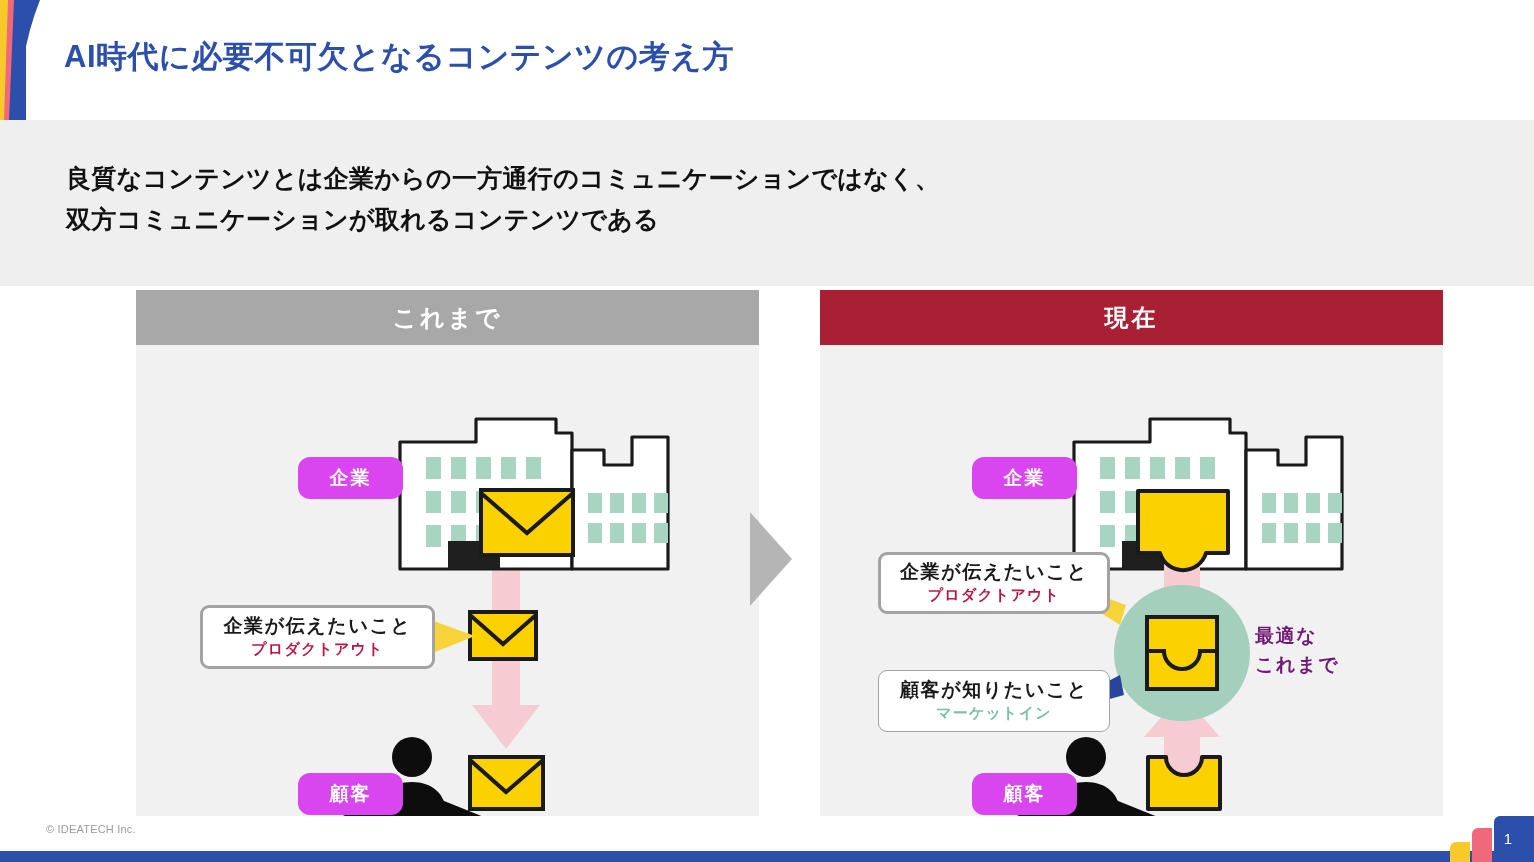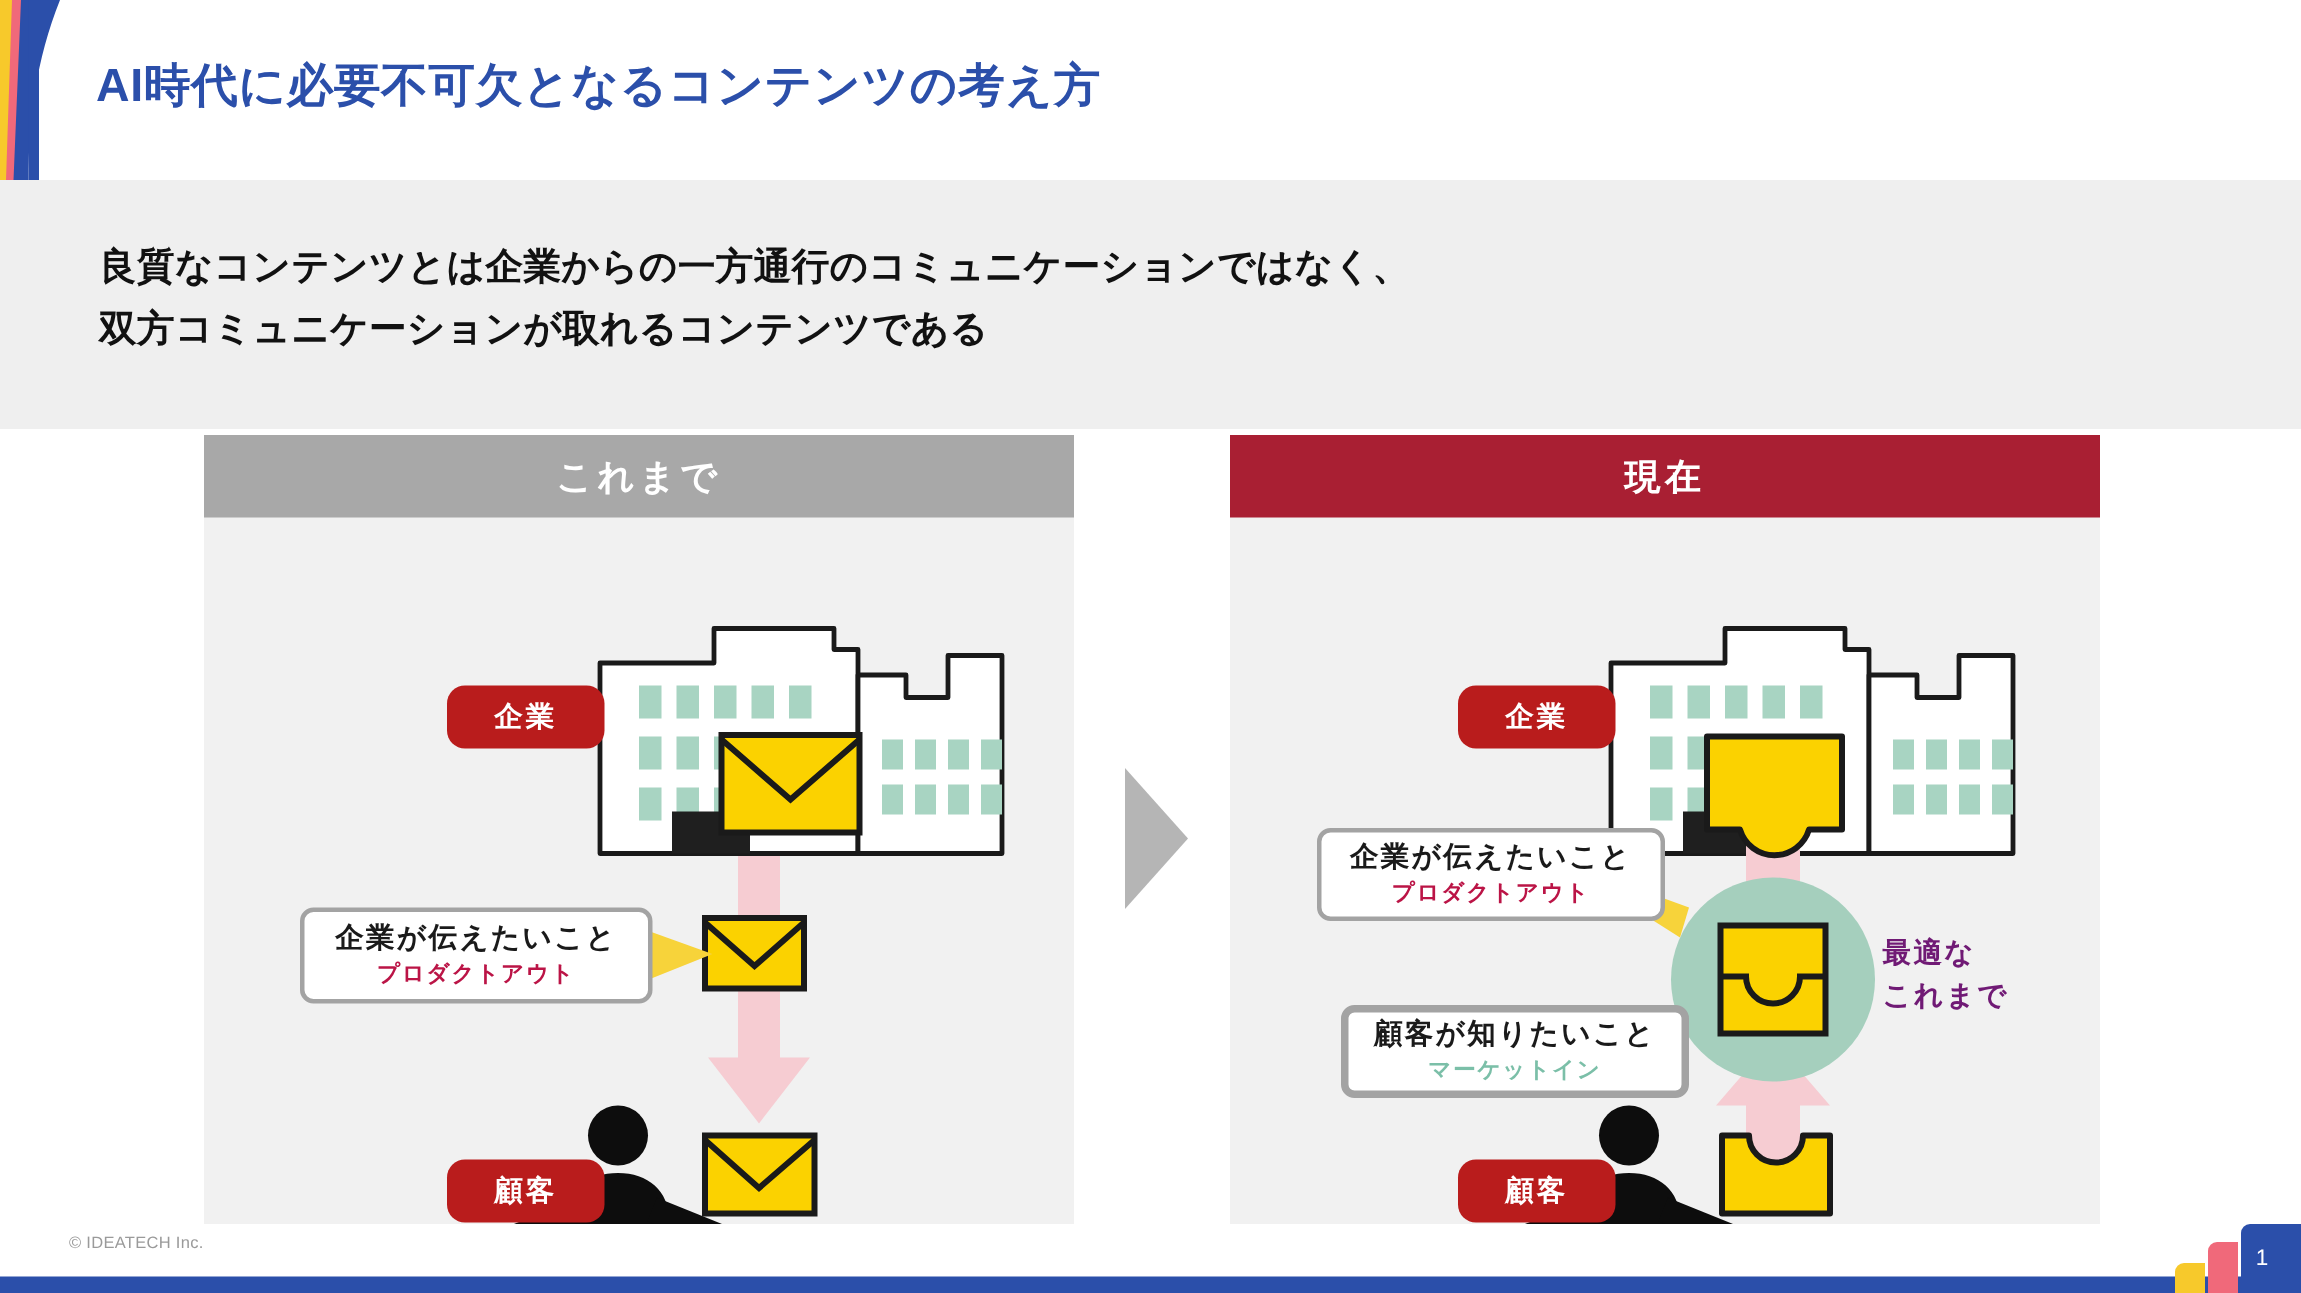--- a/index.html
+++ b/index.html
@@ -28,21 +28,21 @@
     position:absolute;left:0;top:120px;width:1534px;height:166px;
     background:#efefef;
   }
   .lead-text{
     position:absolute;left:66px;top:158px;
     font-size:25px;font-weight:bold;line-height:1.62;color:#111;
     letter-spacing:.3px;
   }
 
   
-  .panel{position:absolute;top:290px;width:580px;height:526px;background:#f1f1f1;}
+  .panel{position:absolute;top:290px;width:580px;height:526px;background:#f1f1f1;padding-left:43px;}
   .panel.left{left:136px;}
   .panel.right{left:820px;}
   .panel-head{
     position:absolute;left:0;top:0;width:100%;height:55px;
     display:flex;align-items:center;justify-content:center;
     color:#fff;font-size:24px;font-weight:bold;letter-spacing:3px;
   }
   .panel.left .panel-head{background:#a8a8a8;}
   .panel.right .panel-head{background:#a91f33;}
   .panel-body{position:absolute;left:0;top:55px;width:100%;height:471px;}
@@ -54,35 +54,35 @@
     border-bottom:47px solid transparent;
     border-left:42px solid #b5b5b5;
   }
 
   
   .art{position:absolute;left:0;top:0;width:580px;height:471px;}
 
   
   .pill{
     position:absolute;height:42px;border-radius:12px;
-    background:#b91c1c;color:#fff;font-size:19px;font-weight:bold;
+    background:#d946ef;color:#fff;font-size:19px;font-weight:bold;
     display:flex;align-items:center;justify-content:center;letter-spacing:2px;
   }
 
   
   .callout{
     position:absolute;background:#fff;border-radius:9px;
     display:flex;flex-direction:column;align-items:center;justify-content:center;
     box-sizing:border-box;
   }
   .callout .c-main{font-size:19px;font-weight:bold;color:#1a1a1a;letter-spacing:1.6px;line-height:1.15;}
   .callout .c-sub{font-size:15px;font-weight:bold;letter-spacing:1.2px;margin-top:3px;}
   .callout.yellow{border:3px solid #a3a3a3;}
   .callout.yellow .c-sub{color:#bb1446;}
-  .callout.blue{border:5px solid #a3a3a3;margin-left:16px;}
+  .callout.blue{border:1px solid #a3a3a3;}
   .callout.blue .c-sub{color:#7bbfa8;}
 
   
   .green-label{
     position:absolute;color:#701a75;font-size:19px;font-weight:bold;
     line-height:1.5;letter-spacing:1.6px;
   }
 
   
   .copyright{

